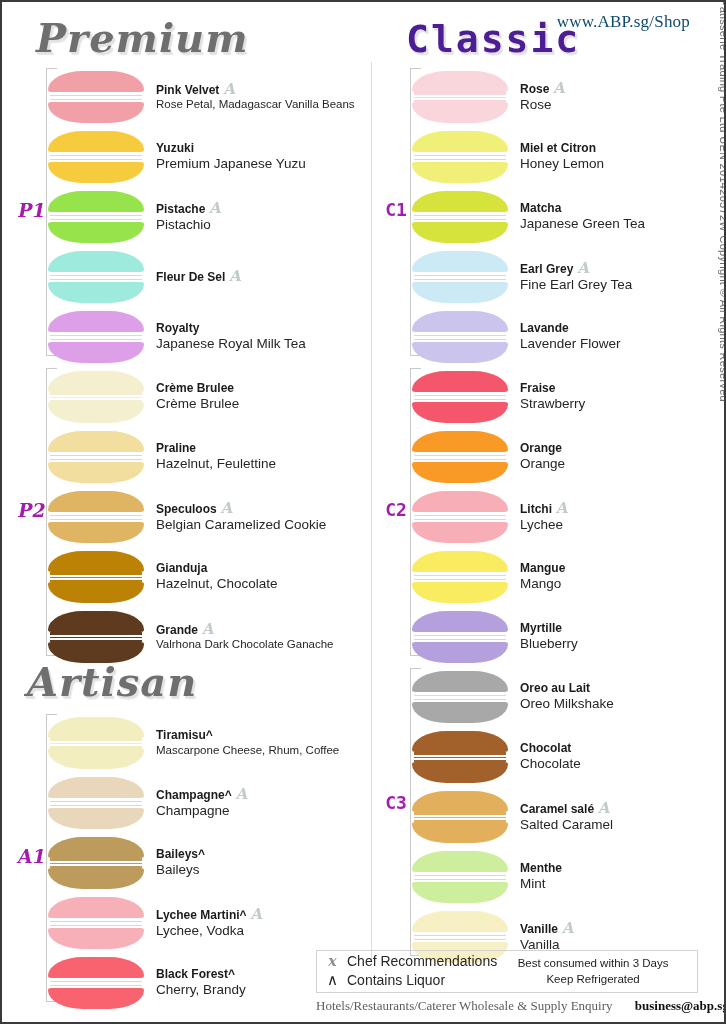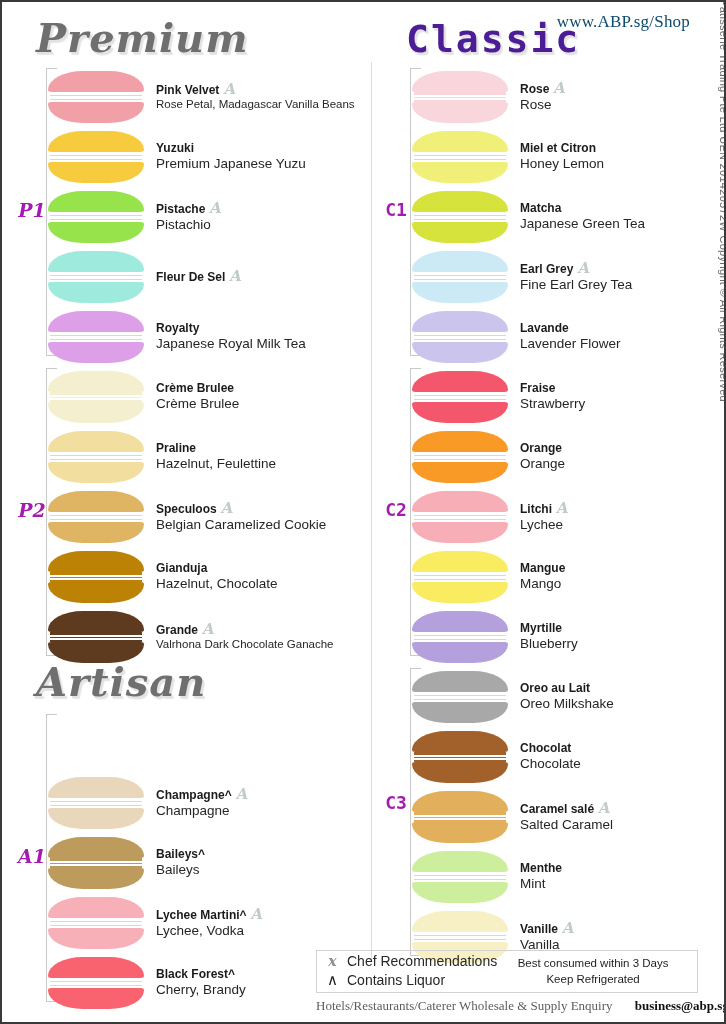--- a/index.html
+++ b/index.html
@@ -49,21 +49,21 @@
   .title-classic {
     font-family: "DejaVu Sans Mono", monospace;
     font-size: 38px;
     font-weight: bold;
     letter-spacing: 2px;
     color: #4c1d95;
   }
 
   #title-premium { position: absolute; left: 34px;  top: 16px; }
   #title-classic { position: absolute; left: 404px; top: 18px; }
-  #title-artisan { position: absolute; left: 34px;  top: 660px; }
+  #title-artisan { position: absolute; left: 25px;  top: 660px; }
 
   
   .column { position: absolute; }
   .col-left  { left: 16px;  top: 0; width: 350px; }
   .col-right { left: 380px; top: 0; width: 316px; }
 
   
   .group { position: absolute; left: 0; }
 
   .group-bracket {
@@ -442,20 +442,35 @@
               <span class="flavour-name">Grande</span>
               <span class="chef-icon">A</span>
             </div>
             <div class="flavour-desc small">Valrhona Dark Chocolate Ganache</div>
           </div>
         </div>
       </div>
       <div class="group" style="top: 712px; height: 288px; width: 350px;">
         <div class="group-bracket"></div>
         <div class="group-label label-blackletter" style="top: 133px;">A1</div>
+        <div class="item" style="top: 0px;">
+          <div class="macaron">
+            <div class="mac-top" style="background: rgb(242, 238, 192);"></div>
+            <div class="mac-fill dark" style="background: rgb(242, 238, 192); left: 2px; width: 92px;">
+              <div class="band" style="background: rgb(242, 238, 192);"></div>
+            </div>
+            <div class="mac-bot" style="background: rgb(242, 238, 192);"></div>
+          </div>
+          <div class="item-text">
+            <div class="flavour-line">
+              <span class="flavour-name">Tiramisu^</span>
+            </div>
+            <div class="flavour-desc small">Mascarpone Cheese, Rhum, Coffee</div>
+          </div>
+        </div>
         <div class="item" style="top: 60px;">
           <div class="macaron">
             <div class="mac-top" style="background: rgb(232, 215, 187);"></div>
             <div class="mac-fill light">
               <div class="band"></div>
             </div>
             <div class="mac-bot" style="background: rgb(232, 215, 187);"></div>
           </div>
           <div class="item-text">
             <div class="flavour-line">

